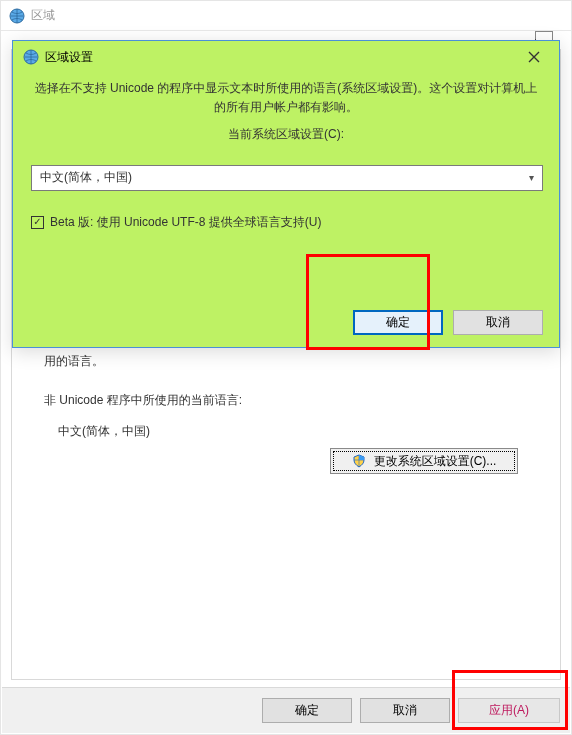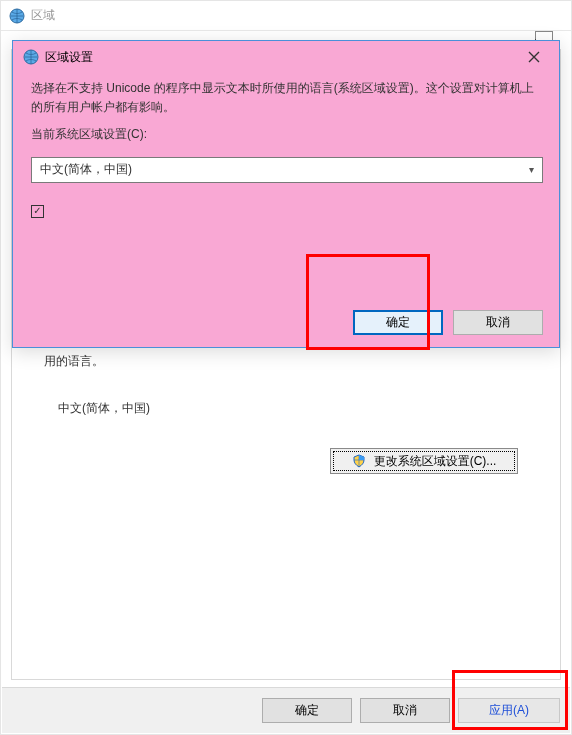--- a/index.html
+++ b/index.html
@@ -104,35 +104,36 @@
     min-width: 90px;
     padding: 0 30px;
     display: inline-flex;
     align-items: center;
     justify-content: center;
     border: 1px solid #adadad;
     background: #e1e1e1;
     cursor: pointer;
   }
   .btn.disabled {
-    color: #1d4ed8;
+    color: #be185d;
     border-color: #c8c8c8;
     background: #e7e7e7;
     cursor: default;
   }
 
   
   .modal {
     position: absolute;
     left: 12px; top: 40px;
     width: 548px;
     height: 308px;
-    background: #f9a8d4;
+    background: #bef264;
     border: 1px solid #4a90d9;
     box-shadow: 0 4px 18px rgba(0,0,0,.14);
+    text-align: center;
   }
   .modal-titlebar {
     height: 32px;
     display:flex;
     align-items:center;
     justify-content: space-between;
     padding: 0 8px 0 10px;
     gap:6px;
   }
   .modal-title-left{display:flex;align-items:center;gap:6px;}
@@ -141,21 +142,21 @@
     display:flex;align-items:center;justify-content:center;
     cursor:pointer;
     font-size:14px;
   }
   .modal-body {
     padding: 6px 18px 12px 18px;
     color:#333;
     line-height:1.6;
   }
   .desc { margin-bottom: 8px; }
-  .label-row { margin-bottom: 12px; }
+  .label-row { margin-bottom: 20px; }
   .select {
     width: 512px;
     height: 26px;
     border: 1px solid #7a7a7a;
     padding: 0 8px;
     display:flex;
     align-items:center;
     justify-content: space-between;
     cursor:pointer;
     background:#fff;
@@ -205,20 +206,21 @@
       <span>区域</span>
     </div>
     <div style="width:40px"></div>
   </div>
   <div class="parent-hint"></div>
 
   <div class="parent-body">
     <div class="stub">
       <div>用的语言。</div>
       <div style="height:16px"></div>
+      <div>非 Unicode 程序中所使用的当前语言:</div>
       <div class="lang-line">中文(简体，中国)</div>
     </div>
     <div class="change-btn">
       <svg class="shield" viewBox="0 0 14 14">
         <path d="M7 1l5 2v3c0 3-2 5-5 7-3-2-5-4-5-7V3z" fill="#ffd24a" stroke="#1e66c7"></path>
         <path d="M7 1v12" stroke="#1e66c7" stroke-width="0.6"></path>
         <path d="M2 6h10" stroke="#1e66c7" stroke-width="0.6"></path>
         <path d="M7 1l5 2v3H7z" fill="#3a9bf4"></path>
       </svg>
       <span>更改系统区域设置(C)...</span>
@@ -257,20 +259,21 @@
     <div class="desc">选择在不支持 Unicode 的程序中显示文本时所使用的语言(系统区域设置)。这个设置对计算机上的所有用户帐户都有影响。</div>
 
     <div class="label-row">当前系统区域设置(C):</div>
     <div class="select">
       <span>中文(简体，中国)</span>
       <span class="chev">▾</span>
     </div>
 
     <div class="checkbox-row">
       <span class="cb">✓</span>
+      <span>Beta 版: 使用 Unicode UTF-8 提供全球语言支持(U)</span>
     </div>
   </div>
   <div class="modal-footer">
     <div class="btn btn-primary">
       <span>确定</span>
     </div>
     <div class="btn">
       <span>取消</span>
     </div>
   </div>

